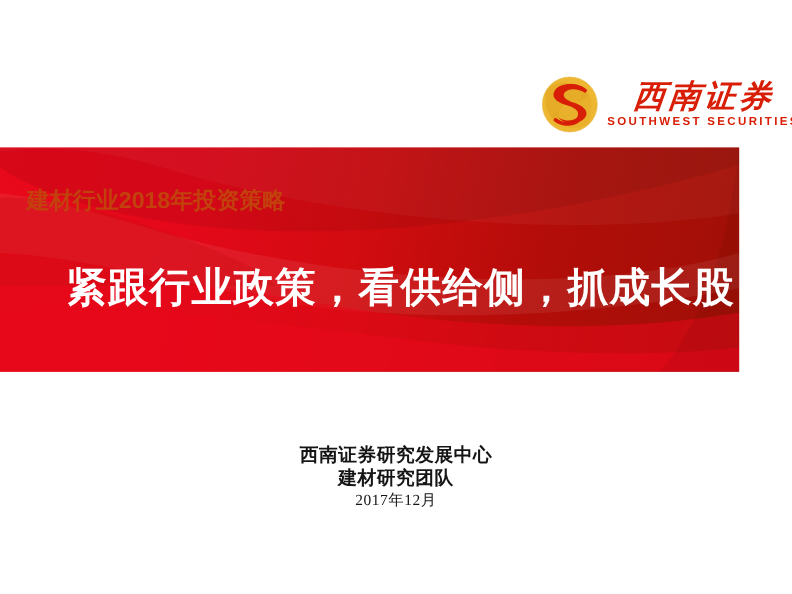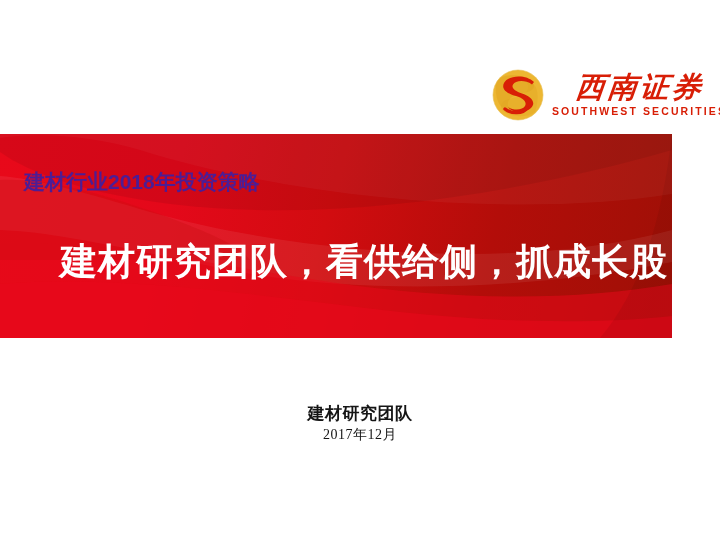--- a/index.html
+++ b/index.html
@@ -87,21 +87,21 @@
     height: 100%;
     display: block;
   }
 
   .banner-subtitle {
     position: absolute;
     left: 24px;
     top: 168px;
     font-size: 21px;
     font-weight: 700;
-    color: #4c1d95;
+    color: #c2410c;
     letter-spacing: 0px;
     white-space: nowrap;
     z-index: 5;
   }
   .banner-title {
     position: absolute;
     left: 60px;
     top: 237px;
     font-size: 37px;
     font-weight: 700;
@@ -170,20 +170,21 @@
       <path d="M672 16 C 520 60, 330 90, 170 70 C 90 60, 30 40, 0 18 L 0 0 L 672 0 Z" fill="#000000" opacity="0.07"></path>
       <path d="M672 96 C 520 138, 300 120, 150 78 C 90 60, 34 44, 0 42 L 0 96 C 60 98, 140 118, 230 136 C 360 162, 530 156, 672 128 Z" fill="#ffffff" opacity="0.07"></path>
       <path d="M0 110 C 80 104, 200 128, 330 148 C 460 168, 580 166, 672 150 L 672 204 L 0 204 Z" fill="#E60A19" opacity="0.55"></path>
       <path d="M0 150 C 120 140, 260 162, 400 178 C 500 189, 600 190, 672 182 L 672 204 L 0 204 Z" fill="#E8091A" opacity="0.6"></path>
       <path d="M0 46 C 50 44, 110 62, 170 84 C 210 99, 240 112, 250 126 L 0 126 Z" fill="#C80D10" opacity="0.35"></path>
       <path d="M672 0 L 672 204 L 600 204 C 646 150, 664 70, 672 0 Z" fill="#000000" opacity="0.06"></path>
     </svg>
   </div>
 
   <div class="banner-subtitle">建材行业2018年投资策略</div>
-  <div class="banner-title">建材研究团队，看供给侧，抓成长股</div>
+  <div class="banner-title">紧跟行业政策，看供给侧，抓成长股</div>
 
   <div class="footer">
+    <div class="footer-line-1">西南证券研究发展中心</div>
     <div class="footer-line-2">建材研究团队</div>
     <div class="footer-line-3">2017年12月</div>
   </div>
 
 </div>
 
 </body></html>

